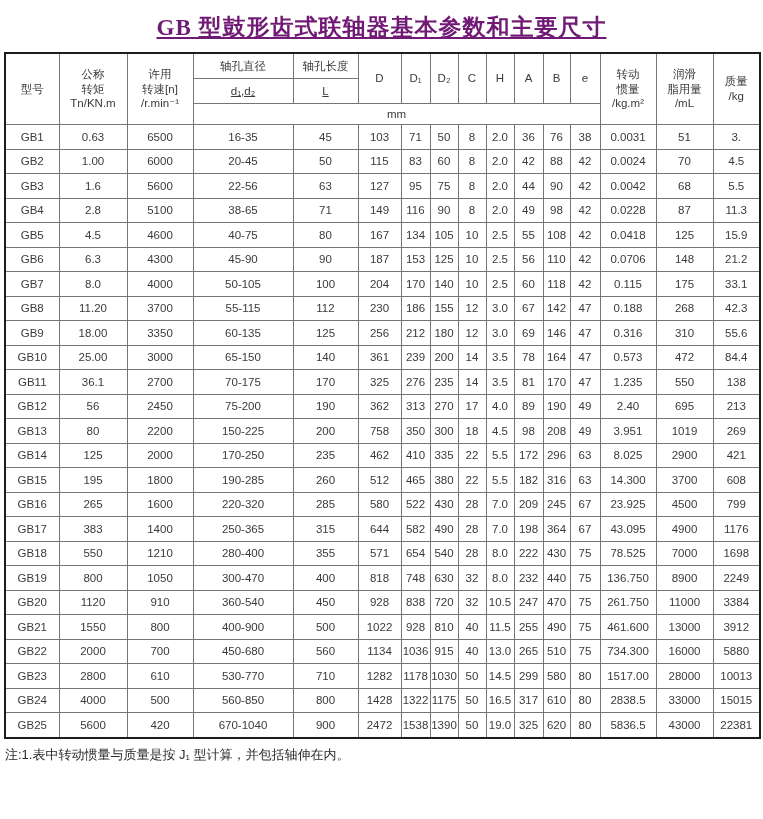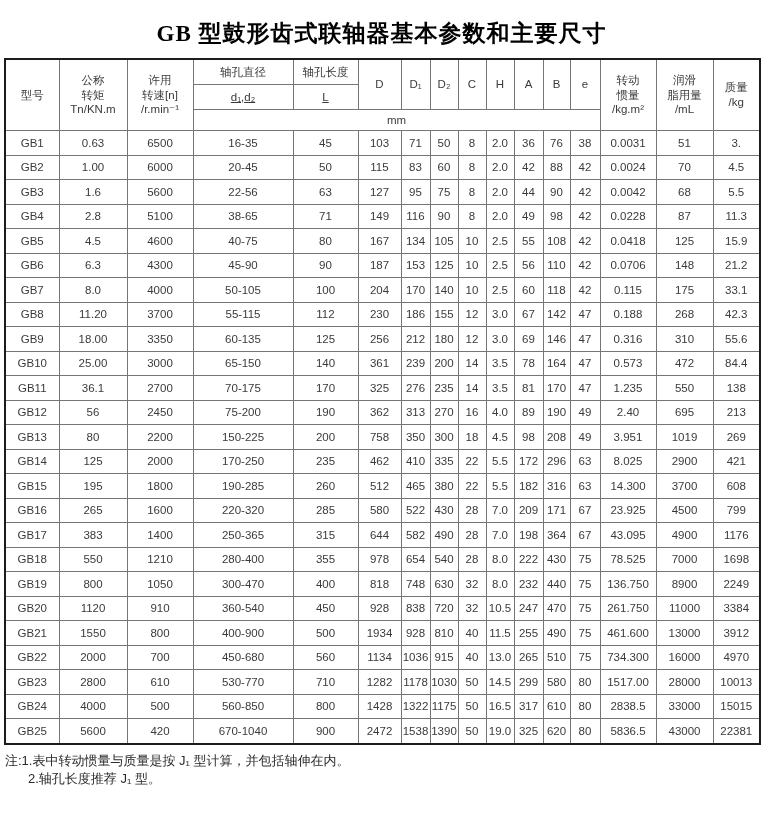--- a/index.html
+++ b/index.html
@@ -13,25 +13,26 @@
     width: 763px;
     height: 819px;
     background: #ffffff;
     overflow: hidden;
   }
   .title {
     text-align: center;
     font-family: "Liberation Serif", "DejaVu Serif", serif;
     font-weight: 600;
     font-size: 23px;
-    color: #000000;
+    color: #701a75;
     letter-spacing: 1px;
     padding-top: 7px;
-    margin: 12px 0 9px 0;
+    margin: 6px 0 9px 0;
     line-height: 30px;
+    text-decoration: underline;
   }
   table.spec {
     border-collapse: collapse;
     table-layout: fixed;
     width: 755px;
     margin-left: 4px;
     border: 2px solid #1c1c1c;
   }
   table.spec th, table.spec td {
     border: 1px solid #757575;
@@ -327,21 +328,21 @@
         </tr>
         <tr>
           <td>GB12</td>
           <td>56</td>
           <td>2450</td>
           <td>75-200</td>
           <td>190</td>
           <td>362</td>
           <td>313</td>
           <td>270</td>
-          <td>16</td>
+          <td>17</td>
           <td>4.0</td>
           <td>89</td>
           <td>190</td>
           <td>49</td>
           <td>2.40</td>
           <td>695</td>
           <td>213</td>
         </tr>
         <tr>
           <td>GB13</td>
@@ -402,21 +403,21 @@
           <td>265</td>
           <td>1600</td>
           <td>220-320</td>
           <td>285</td>
           <td>580</td>
           <td>522</td>
           <td>430</td>
           <td>28</td>
           <td>7.0</td>
           <td>209</td>
-          <td>171</td>
+          <td>245</td>
           <td>67</td>
           <td>23.925</td>
           <td>4500</td>
           <td>799</td>
         </tr>
         <tr>
           <td>GB17</td>
           <td>383</td>
           <td>1400</td>
           <td>250-365</td>
@@ -432,21 +433,21 @@
           <td>43.095</td>
           <td>4900</td>
           <td>1176</td>
         </tr>
         <tr>
           <td>GB18</td>
           <td>550</td>
           <td>1210</td>
           <td>280-400</td>
           <td>355</td>
-          <td>978</td>
+          <td>571</td>
           <td>654</td>
           <td>540</td>
           <td>28</td>
           <td>8.0</td>
           <td>222</td>
           <td>430</td>
           <td>75</td>
           <td>78.525</td>
           <td>7000</td>
           <td>1698</td>
@@ -486,21 +487,21 @@
           <td>261.750</td>
           <td>11000</td>
           <td>3384</td>
         </tr>
         <tr>
           <td>GB21</td>
           <td>1550</td>
           <td>800</td>
           <td>400-900</td>
           <td>500</td>
-          <td>1934</td>
+          <td>1022</td>
           <td>928</td>
           <td>810</td>
           <td>40</td>
           <td>11.5</td>
           <td>255</td>
           <td>490</td>
           <td>75</td>
           <td>461.600</td>
           <td>13000</td>
           <td>3912</td>
@@ -514,21 +515,21 @@
           <td>1134</td>
           <td>1036</td>
           <td>915</td>
           <td>40</td>
           <td>13.0</td>
           <td>265</td>
           <td>510</td>
           <td>75</td>
           <td>734.300</td>
           <td>16000</td>
-          <td>4970</td>
+          <td>5880</td>
         </tr>
         <tr>
           <td>GB23</td>
           <td>2800</td>
           <td>610</td>
           <td>530-770</td>
           <td>710</td>
           <td>1282</td>
           <td>1178</td>
           <td>1030</td>
@@ -575,16 +576,15 @@
           <td>80</td>
           <td>5836.5</td>
           <td>43000</td>
           <td>22381</td>
         </tr>
       </tbody>
   </table>
 
   <div class="notes">
     <div class="note-line first">注:1.表中转动惯量与质量是按 J₁ 型计算，并包括轴伸在内。</div>
-    <div class="note-line">2.轴孔长度推荐 J₁ 型。</div>
   </div>
 
 </div>
 
 </body></html>

